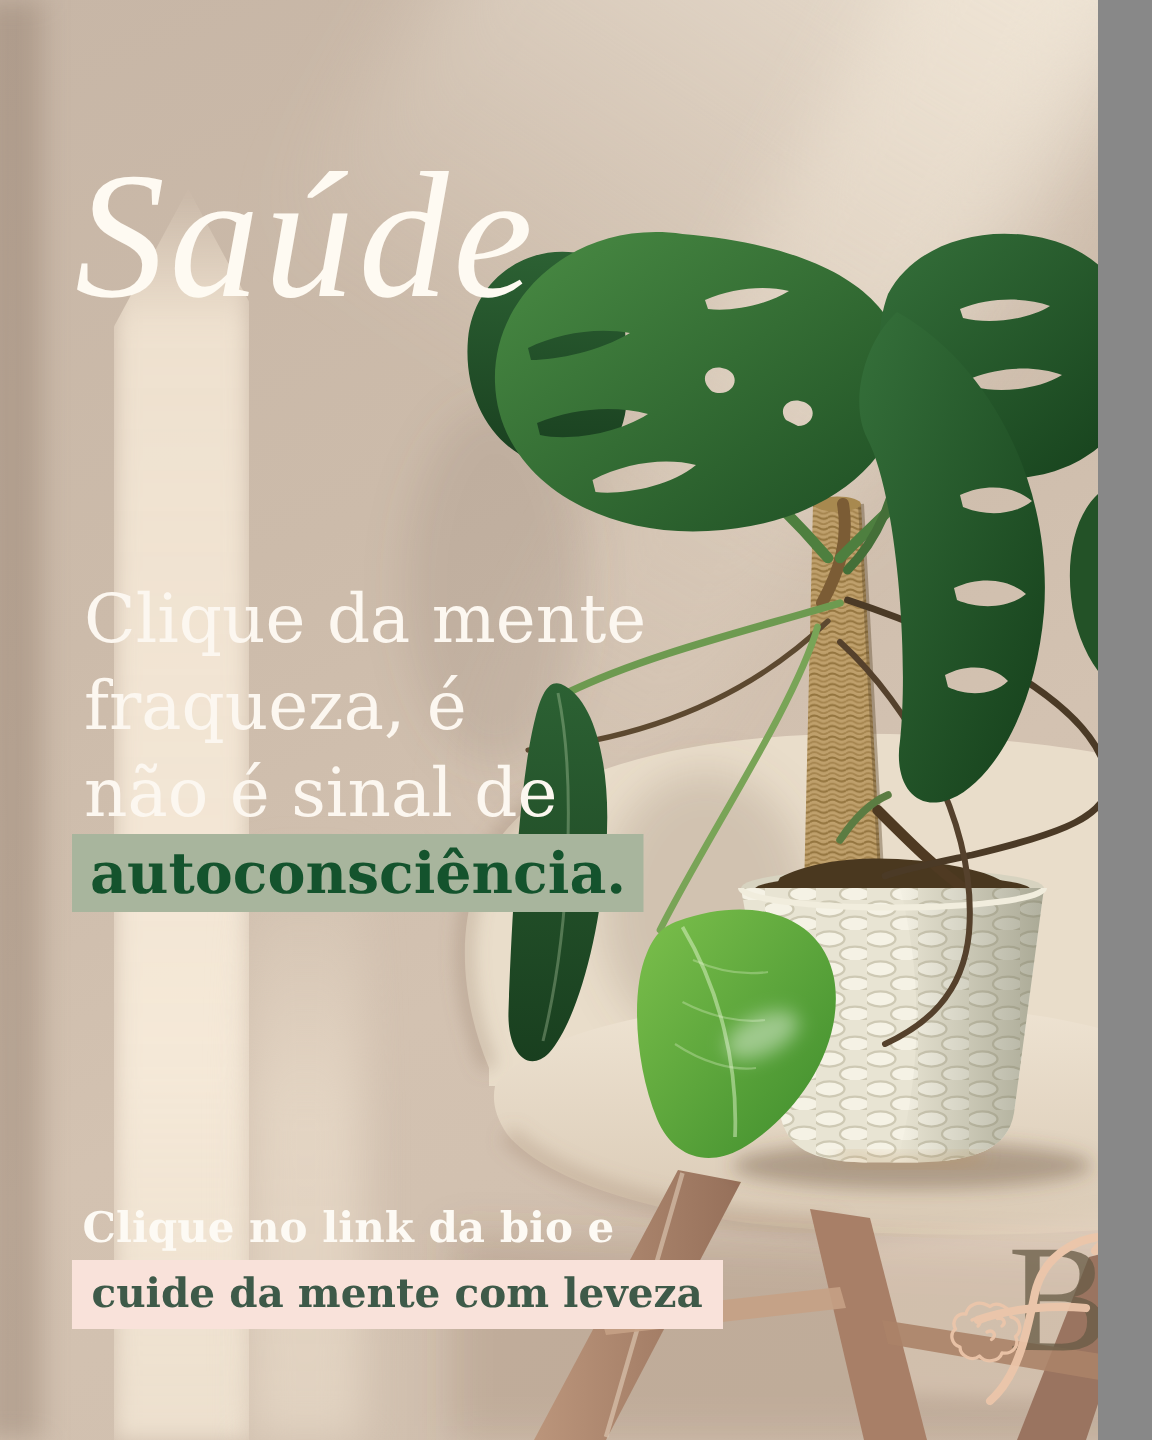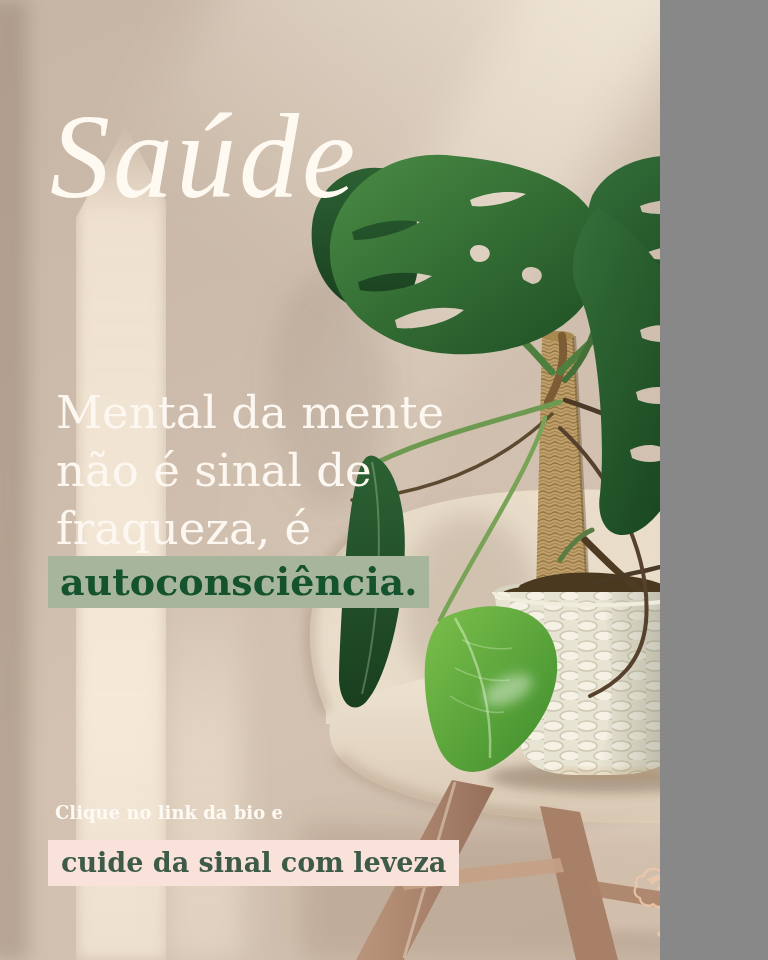--- a/index.html
+++ b/index.html
@@ -1,17 +1,17 @@
 <!DOCTYPE html>
 <html><head>
 <meta charset="utf-8">
 <style>
   html,body{margin:0;padding:0;background:#888;}
   .canvas{
-    position:relative;width:660px;height:960px;overflow:hidden;
+    position:relative;width:732px;height:960px;overflow:hidden;
     background:linear-gradient(155deg,#c7b6a6 0%,#ccbbaa 35%,#d3c2b1 62%,#cfbead 100%);
     font-family:"DejaVu Serif",serif;
   }
   .canvas *{box-sizing:border-box;}
   
   .edge-dark{position:absolute;left:-12px;top:0;width:40px;height:960px;background:rgba(118,96,78,.30);filter:blur(9px);}
   .band-a{position:absolute;left:76px;top:126px;width:90px;height:834px;
     background:linear-gradient(to bottom,rgba(243,230,212,0) 0%,rgba(243,230,212,.88) 11%,rgba(246,234,217,.95) 70%,rgba(243,231,213,.8) 100%);
     clip-path:polygon(55% 0,100% 9%,100% 100%,0 100%,0 11%);filter:blur(7px);}
   .band-b{position:absolute;left:166px;top:560px;width:76px;height:400px;
@@ -33,21 +33,21 @@
     position:absolute;left:56px;top:384px;
     font-size:45px;line-height:58px;color:#fcf7f0;white-space:nowrap;
   }
   .hl-green{
     position:absolute;left:48px;top:556px;height:52px;line-height:51px;
     padding:0 12px;background:#a8b59d;color:#14532d;
     font-size:38px;font-weight:bold;white-space:nowrap;
   }
   .cta1{
     position:absolute;left:55px;top:802px;
-    font-size:18px;font-weight:bold;color:#fdfaf4;white-space:nowrap;
+    font-size:28px;font-weight:bold;color:#fdfaf4;white-space:nowrap;
   }
   .cta2{
     position:absolute;left:48px;top:840px;height:46px;line-height:45px;
     padding:0 13px;background:#f9e2da;color:#3e5a49;
     font-size:27px;font-weight:bold;white-space:nowrap;
   }
   
   .logo{position:absolute;left:626px;top:814px;width:140px;height:132px;opacity:.92;}
   .logo .b{
     position:absolute;left:46px;top:2px;
@@ -202,29 +202,29 @@
       <path d="M462 640 C 480 648, 498 650, 512 648 M455 668 C 474 678, 494 682, 510 680 M450 696 C 468 708, 488 714, 504 712" stroke="rgba(235,250,215,.3)" stroke-width="1.5" fill="none"></path>
       <ellipse cx="508" cy="690" rx="26" ry="13" transform="rotate(-25 508 690)" fill="rgba(255,255,255,.42)" filter="url(#soft2)"></ellipse>
     </g>
   </svg>
 
   <div class="title">
     <div>Saúde</div>
   </div>
 
   <div class="body-text">
-    <div>Mental da mente</div>
+    <div>Clique da mente</div>
+    <div>fraqueza, é</div>
     <div>não é sinal de</div>
-    <div>fraqueza, é</div>
   </div>
 
   <div class="hl-green">autoconsciência.</div>
 
   <div class="cta1">Clique no link da bio e</div>
-  <div class="cta2">cuide da sinal com leveza</div>
+  <div class="cta2">cuide da mente com leveza</div>
 
   <div class="logo">
     <span class="b">B</span>
     <svg width="140" height="132" viewBox="0 0 140 132">
       <g fill="none" stroke="#edc6aa" stroke-width="5.5" stroke-linecap="round">
         <path d="M132 12 C 96 4, 70 22, 64 48 C 58 78, 52 104, 34 120"></path>
         <path d="M132 12 C 120 8, 110 12, 104 20"></path>
         <path d="M26 66 C 48 58, 76 56, 98 58"></path>
       </g>
     </svg>

